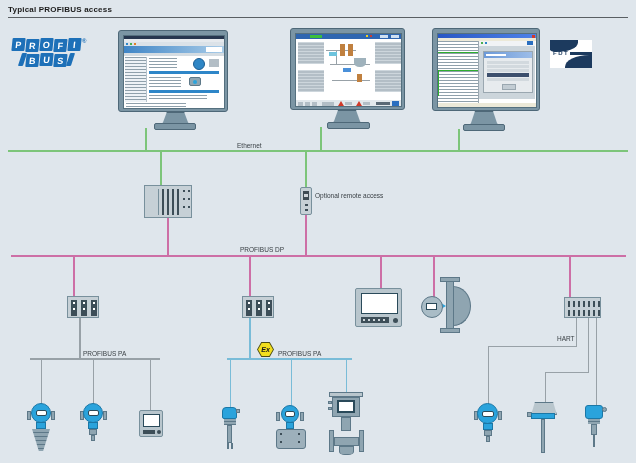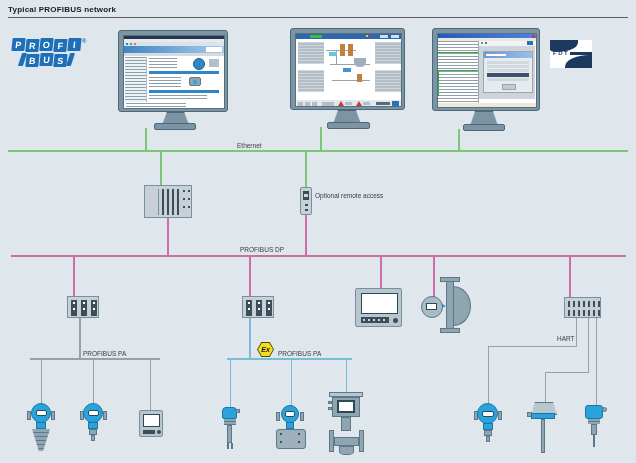--- a/index.html
+++ b/index.html
@@ -52,21 +52,21 @@
   .hexo{clip-path:polygon(25% 0,75% 0,100% 50%,75% 100%,25% 100%,0 50%);}
   .ex-outer{width:17px;height:15px;background:#4a4a14;}
   .ex-inner{left:1px;top:1px;width:15px;height:13px;background:#f2de1e;display:flex;align-items:center;justify-content:center;
     font-size:7px;font-weight:bold;font-style:italic;color:#1b1b1b;}
 </style>
 </head>
 <body>
 
 <div id="stage">
 
-  <div class="abs page-title">Typical PROFIBUS network</div>
+  <div class="abs page-title">Typical PROFIBUS access</div>
   <div class="abs title-rule"></div>
 
   <div class="abs" style="left:12px;top:38px;">
     <div style="display:flex;align-items:flex-start;">
       <div class="pb-row">
         <span class="pb-tile">P</span>
         <span class="pb-tile">R</span>
         <span class="pb-tile">O</span>
         <span class="pb-tile">F</span>
         <span class="pb-tile">I</span>

